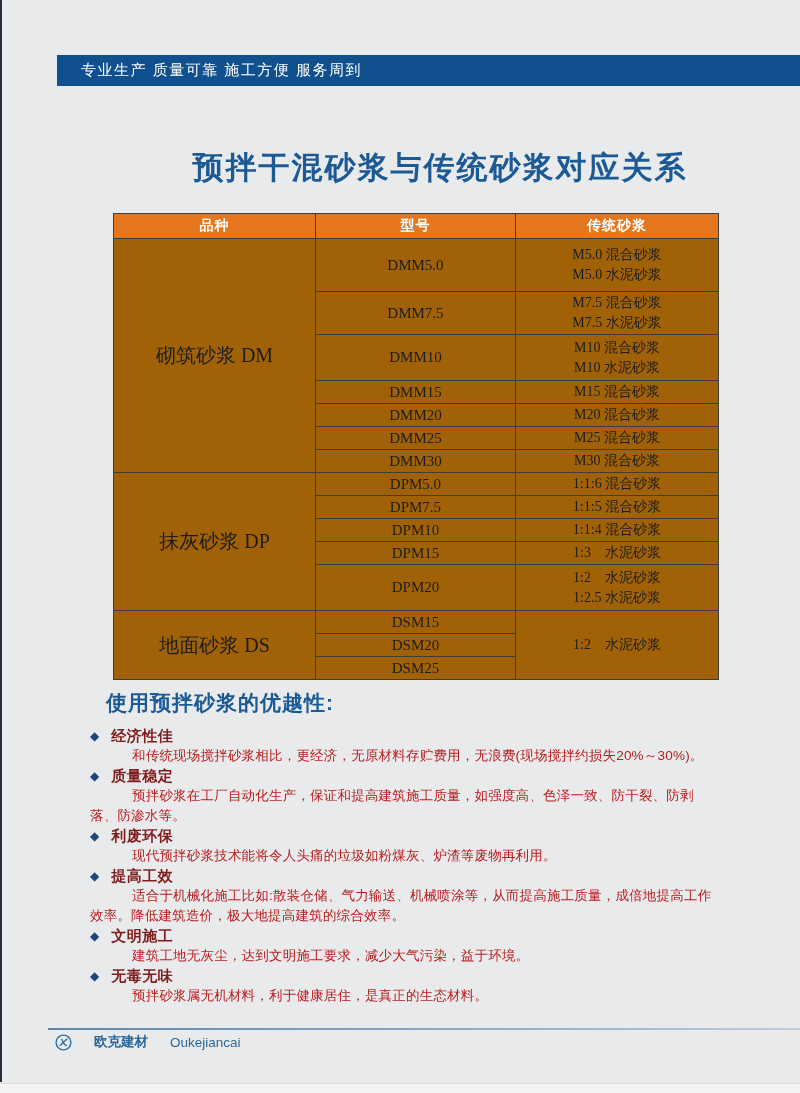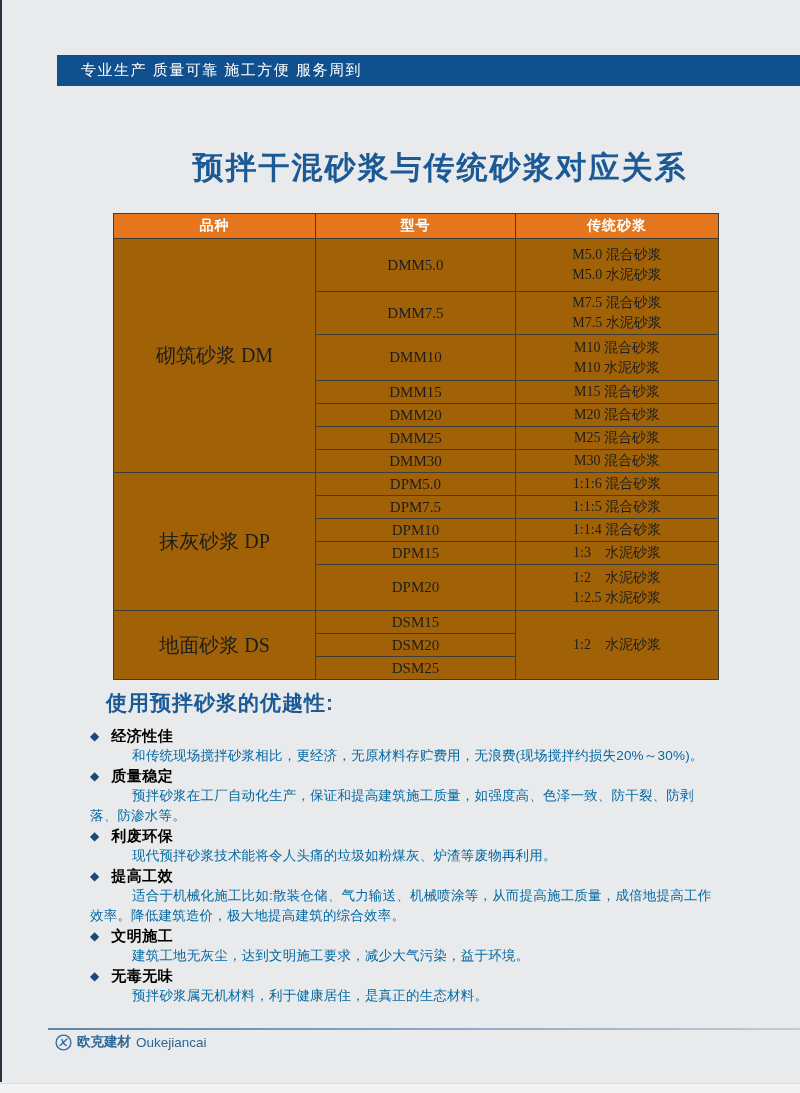--- a/index.html
+++ b/index.html
@@ -47,31 +47,31 @@
   tr.r46{height:46px;margin-top:24px;}
   tr.r53{height:53px;}
 
   
   .benefits{position:absolute;left:90px;top:690px;width:624px;}
   .benefits h2{
     margin:0 0 10px 16px;color:#1A5A96;font-size:21px;font-weight:bold;letter-spacing:1px;line-height:26px;
   }
   .benefit .b-head{display:flex;align-items:center;gap:12px;line-height:20px;height:20px;}
   .benefit .diamond{color:#1E4877;font-size:12px;line-height:20px;}
-  .benefit .b-title{color:#000000;font-weight:bold;font-size:15px;letter-spacing:0.5px;}
+  .benefit .b-title{color:#7f1d1d;font-weight:bold;font-size:15px;letter-spacing:0.5px;}
   .benefit .b-body{
-    margin:0;font-size:13.5px;line-height:20px;color:#0369a1;text-indent:42px;letter-spacing:0.2px;
+    margin:0;font-size:13.5px;line-height:20px;color:#b91c1c;text-indent:42px;letter-spacing:0.2px;
   }
 
   
   .footer-rule{
     position:absolute;left:48px;top:1028px;width:752px;height:2px;
     background:linear-gradient(to right,#5E86AB,#8FAAC4 55%,#BFCCDA);
   }
-  .footer-brand{position:absolute;left:55px;top:1033px;display:flex;align-items:center;gap:5px;}
+  .footer-brand{position:absolute;left:55px;top:1033px;display:flex;align-items:center;gap:22px;}
   .footer-brand .logo-svg{display:block;}
   .brand-cn{color:#2A6899;font-weight:bold;font-size:13.5px;}
   .brand-en{color:#2A6899;font-size:13.5px;}
 </style>
 </head>
 <body>
 
 <div class="edge-strip"></div>
 
 <div class="topbar">

